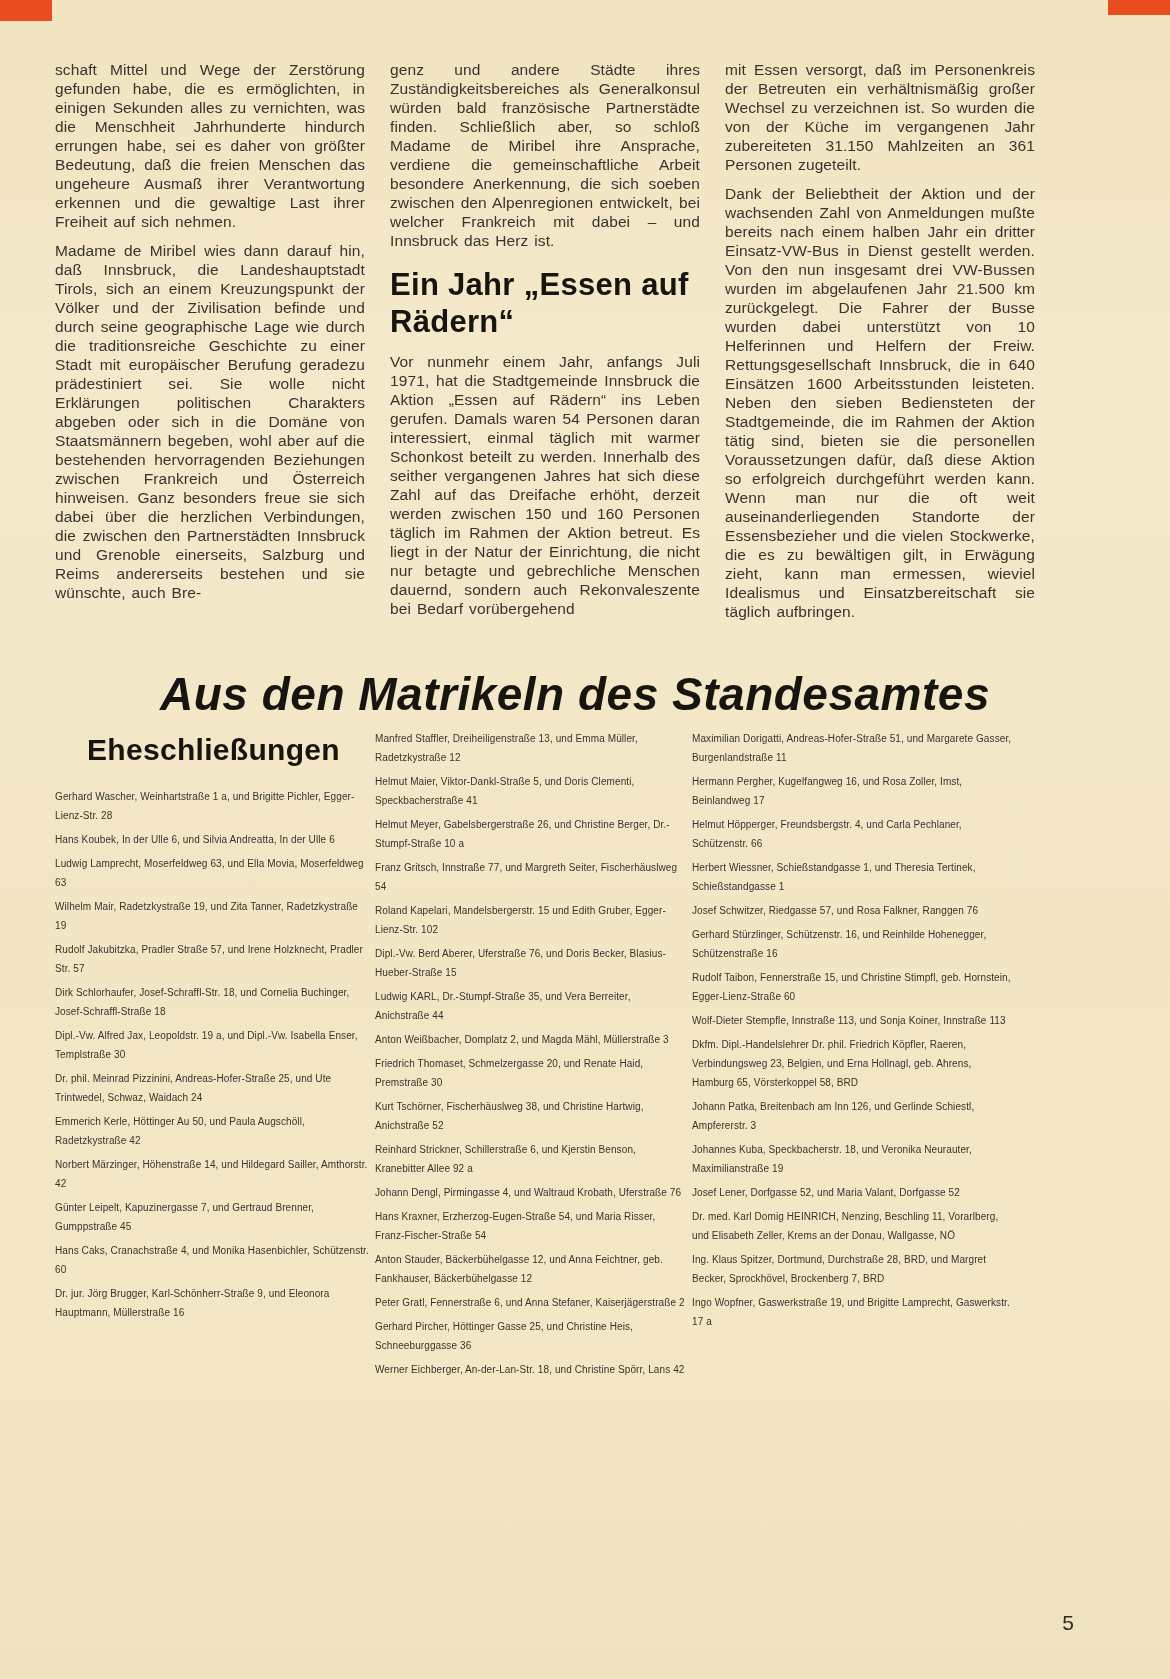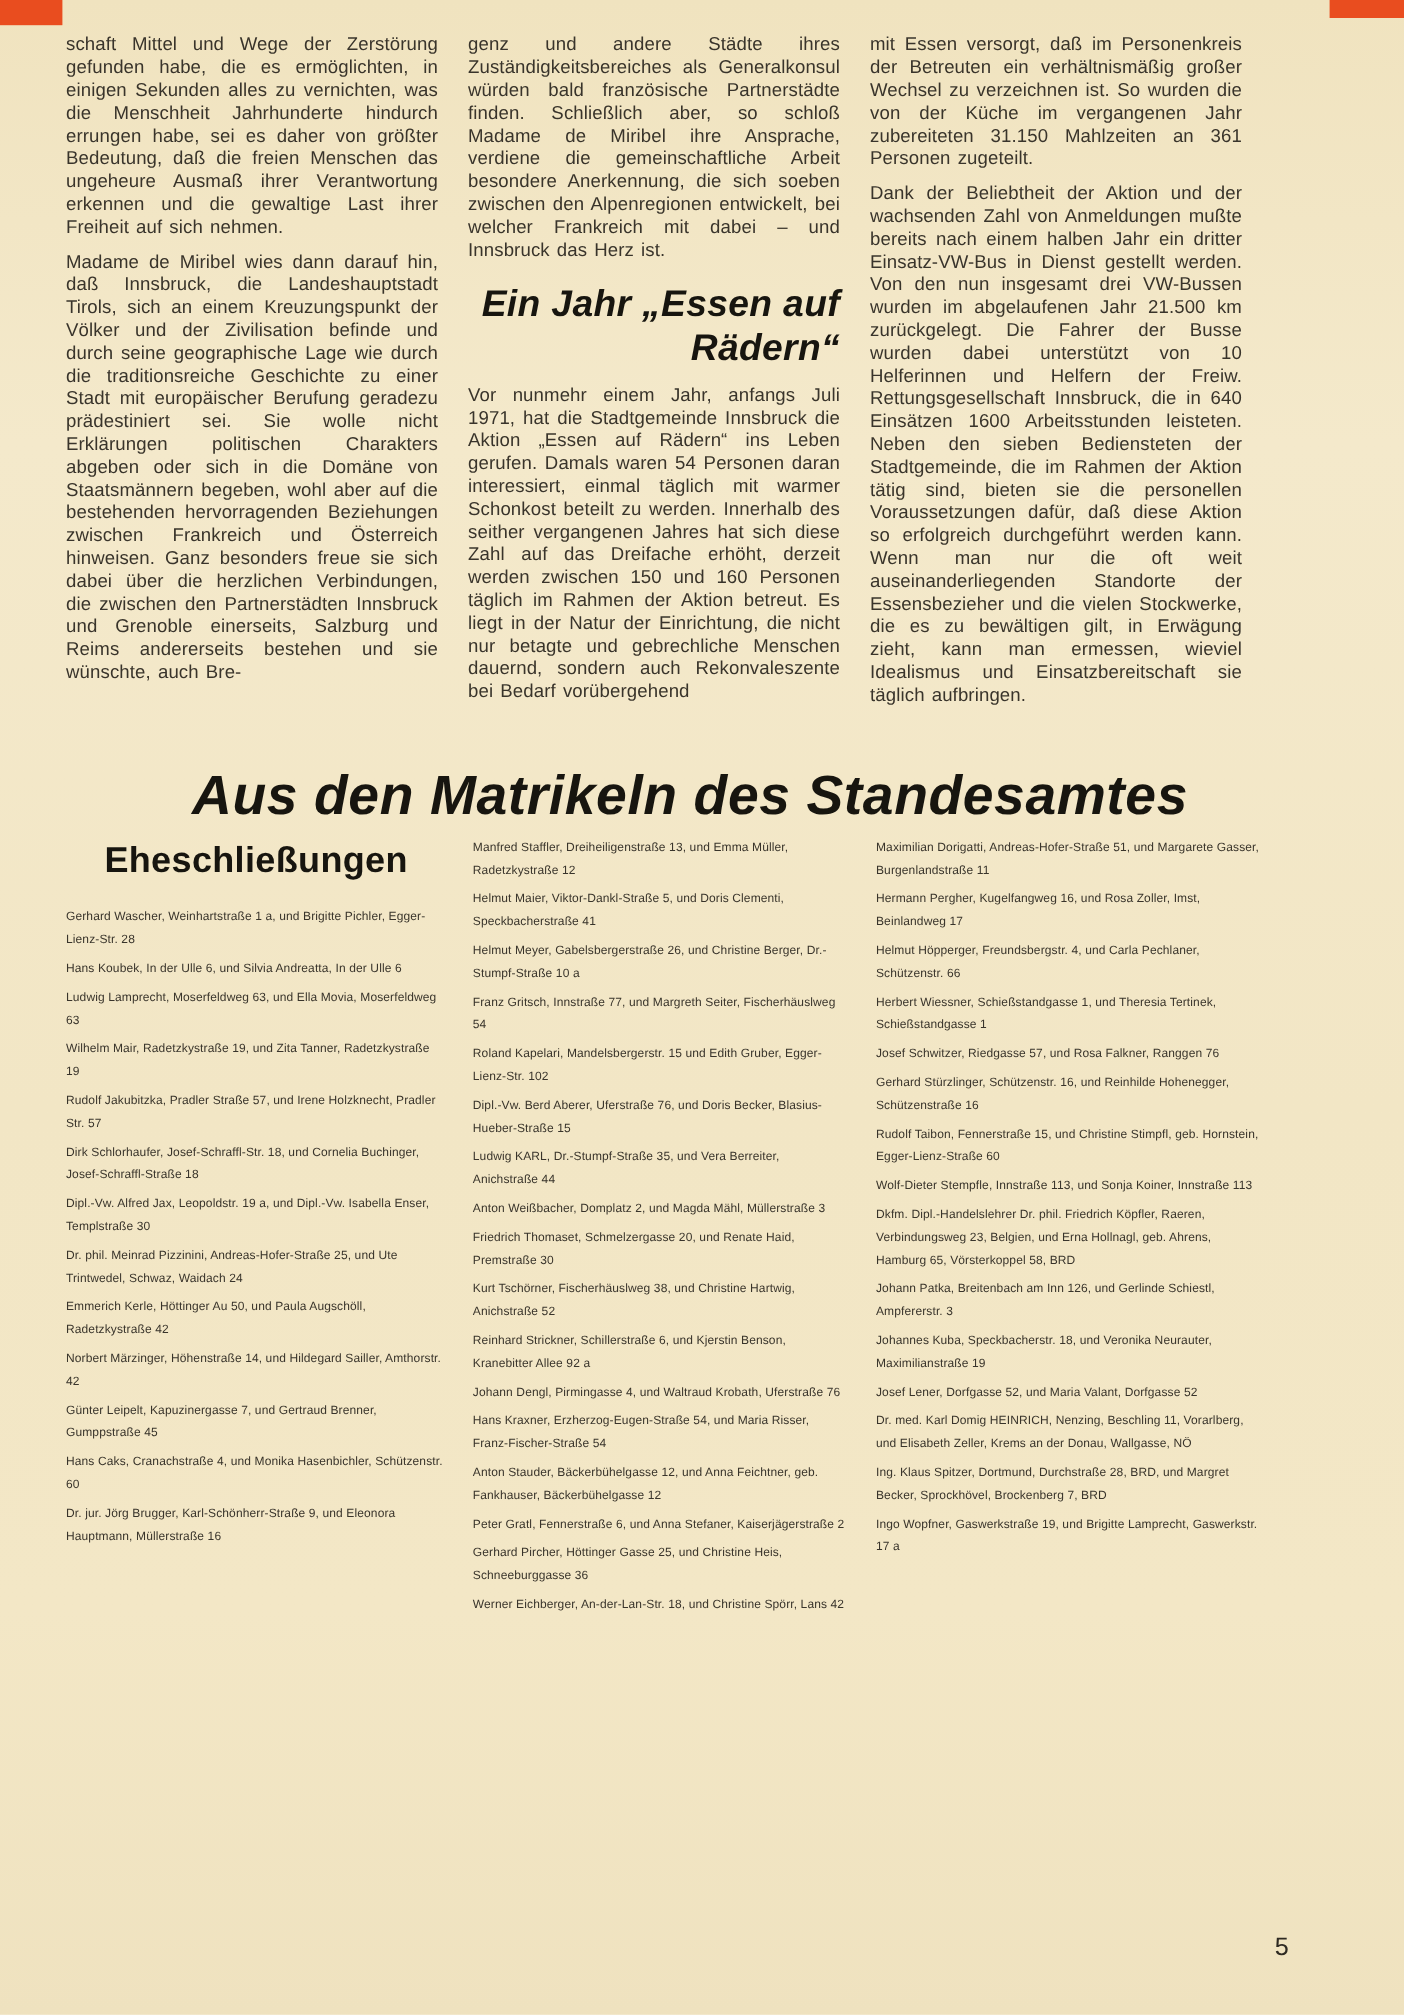--- a/index.html
+++ b/index.html
@@ -8,62 +8,61 @@
     background: linear-gradient(180deg, #f0e3bf 0%, #f4e9cb 22%, #f2e6c5 55%, #f3e7c6 80%, #efe2bf 100%);
     font-family: "Liberation Sans", sans-serif;
     color: #39342b;
     position: relative;
     overflow: hidden;
   }
   .corner-mark { position: absolute; top: 0; background: #e94d1f; }
   .corner-mark.left  { left: 0;  width: 52px; height: 21px; }
   .corner-mark.right { right: 0; width: 62px; height: 15px; }
 
-  .page { position: absolute; inset: 0; padding: 28px 0 0 55px; box-sizing: border-box; }
+  .page { position: absolute; inset: 0; padding: 60px 0 0 55px; box-sizing: border-box; }
 
   .article {
     display: grid;
     grid-template-columns: 310px 310px 310px;
     column-gap: 25px;
     width: 980px;
   }
   .body {
     font-size: 15.5px;
     line-height: 19px;
     margin: 0 0 10px 0;
     text-align: justify;
     letter-spacing: 0.1px;
     word-spacing: 1.5px;
   }
   .mid-headline {
     font-size: 31px;
     line-height: 1.2;
     font-weight: bold;
-    text-align: right;
+    text-align: left;
     margin: 16px 0 12px 0;
     color: #17150f;
     white-space: pre-line;
     letter-spacing: 0.3px;
-    font-style: italic;
   }
   .main-headline {
     font-size: 46px;
     font-weight: bold;
     text-align: center;
     color: #17150f;
     margin: 36px 130px 8px 0;
     letter-spacing: 0.5px;
     width: 1040px;
     box-sizing: border-box;
     font-style: italic;
   }
   .registry {
     display: grid;
     grid-template-columns: 315px 312px 322px;
-    column-gap: 24px;
+    column-gap: 5px;
     width: 1005px;
     margin-top: 6px;
   }
   .subhead {
     font-size: 30px;
     font-weight: bold;
     color: #17150f;
     margin: 4px 0 20px 32px;
     letter-spacing: 0.3px;
   }

